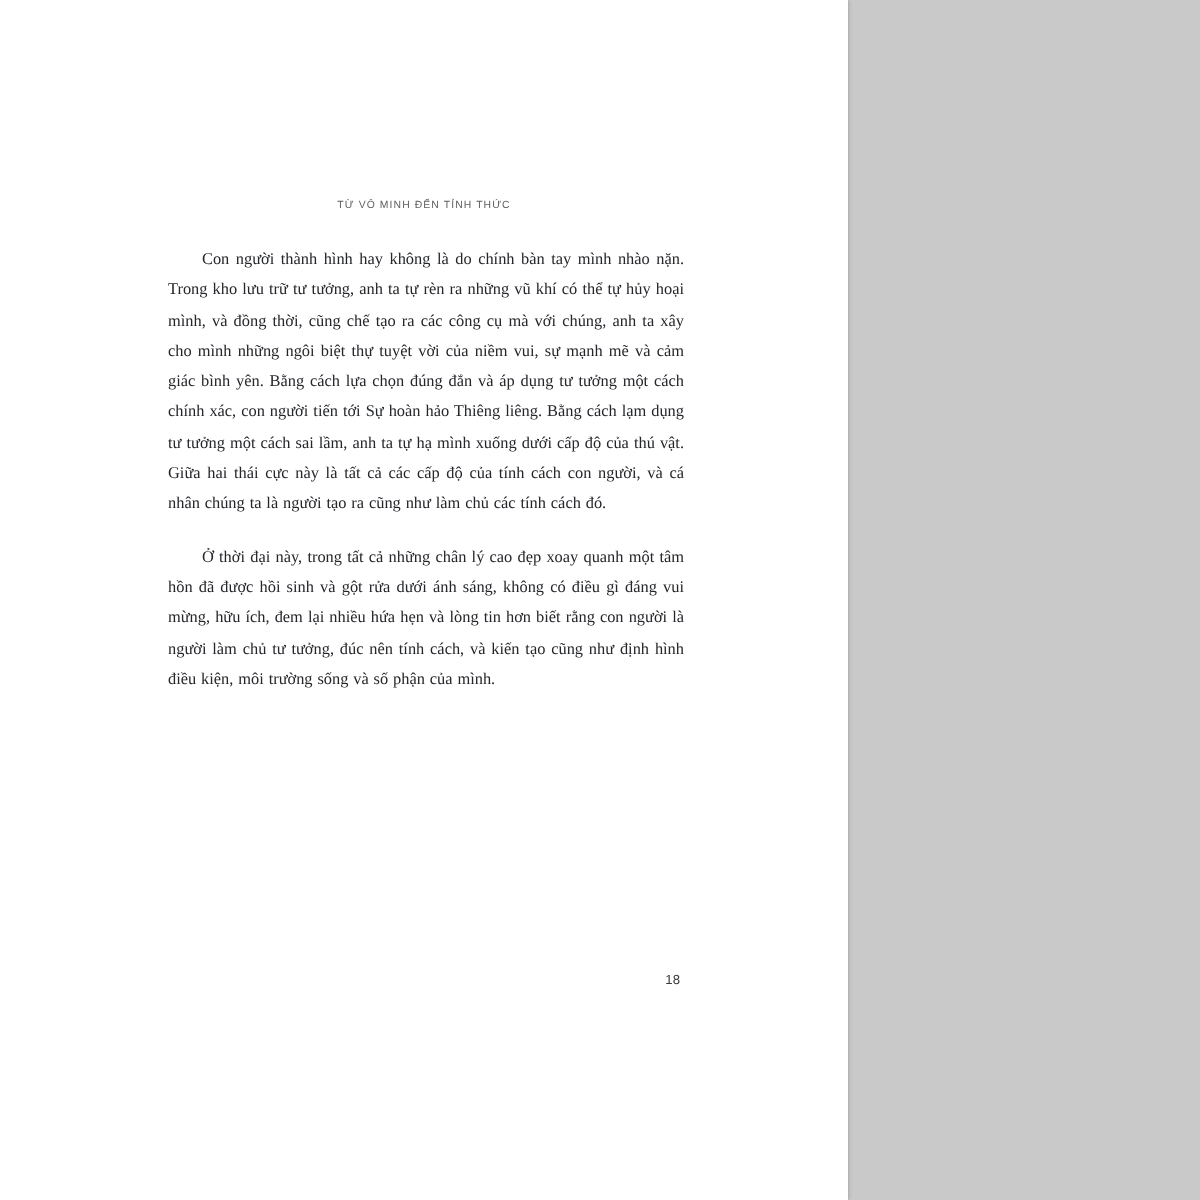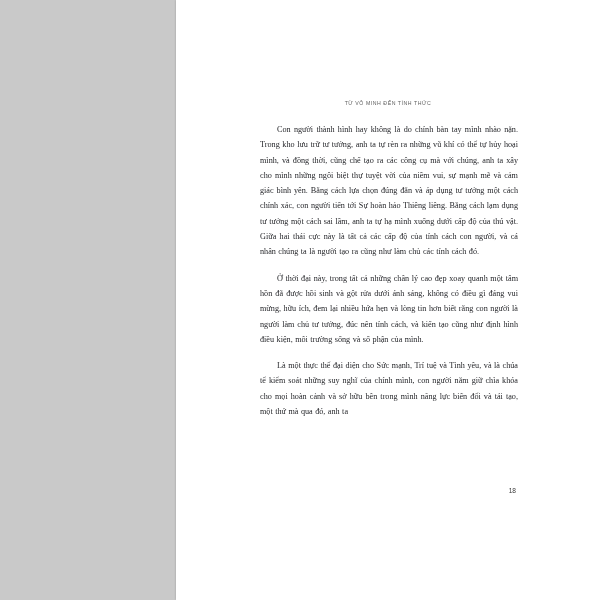--- a/index.html
+++ b/index.html
@@ -11,21 +11,21 @@
     height: 600px;
     background: #c9c9c9;
     font-family: "Liberation Serif", serif;
     overflow: hidden;
   }
   .viewer {
     width: 600px;
     height: 600px;
     display: flex;
     align-items: flex-start;
-    justify-content: flex-end;
+    justify-content: flex-start;
     box-sizing: border-box;
   }
   .page {
     position: relative;
     width: 424px;
     height: 600px;
     background: #ffffff;
     box-shadow: 0 0 2px rgba(0,0,0,0.25);
     box-sizing: border-box;
     padding: 0;
@@ -76,19 +76,18 @@
 <body>
 
 <div class="viewer">
   <div class="page">
 
     <div class="running-head">TỪ VÔ MINH ĐẾN TỈNH THỨC</div>
 
     <div class="body-text">
       <p>Con người thành hình hay không là do chính bàn tay mình nhào nặn. Trong kho lưu trữ tư tưởng, anh ta tự rèn ra những vũ khí có thể tự hủy hoại mình, và đồng thời, cũng chế tạo ra các công cụ mà với chúng, anh ta xây cho mình những ngôi biệt thự tuyệt vời của niềm vui, sự mạnh mẽ và cảm giác bình yên. Bằng cách lựa chọn đúng đắn và áp dụng tư tưởng một cách chính xác, con người tiến tới Sự hoàn hảo Thiêng liêng. Bằng cách lạm dụng tư tưởng một cách sai lầm, anh ta tự hạ mình xuống dưới cấp độ của thú vật. Giữa hai thái cực này là tất cả các cấp độ của tính cách con người, và cá nhân chúng ta là người tạo ra cũng như làm chủ các tính cách đó.</p>
       <p>Ở thời đại này, trong tất cả những chân lý cao đẹp xoay quanh một tâm hồn đã được hồi sinh và gột rửa dưới ánh sáng, không có điều gì đáng vui mừng, hữu ích, đem lại nhiều hứa hẹn và lòng tin hơn biết rằng con người là người làm chủ tư tưởng, đúc nên tính cách, và kiến tạo cũng như định hình điều kiện, môi trường sống và số phận của mình.</p>
-      <p>Là một thực thể đại diện cho Sức mạnh, Trí tuệ và Tình yêu, và là chúa tể kiểm soát những suy nghĩ của chính mình, con người nắm giữ chìa khóa cho mọi hoàn cảnh và sở hữu bên trong mình năng lực biến đổi và tái tạo, một thứ mà qua đó, anh ta</p>
     </div>
 
     <div class="folio">18</div>
 
   </div>
 </div>
 
 </body></html>

